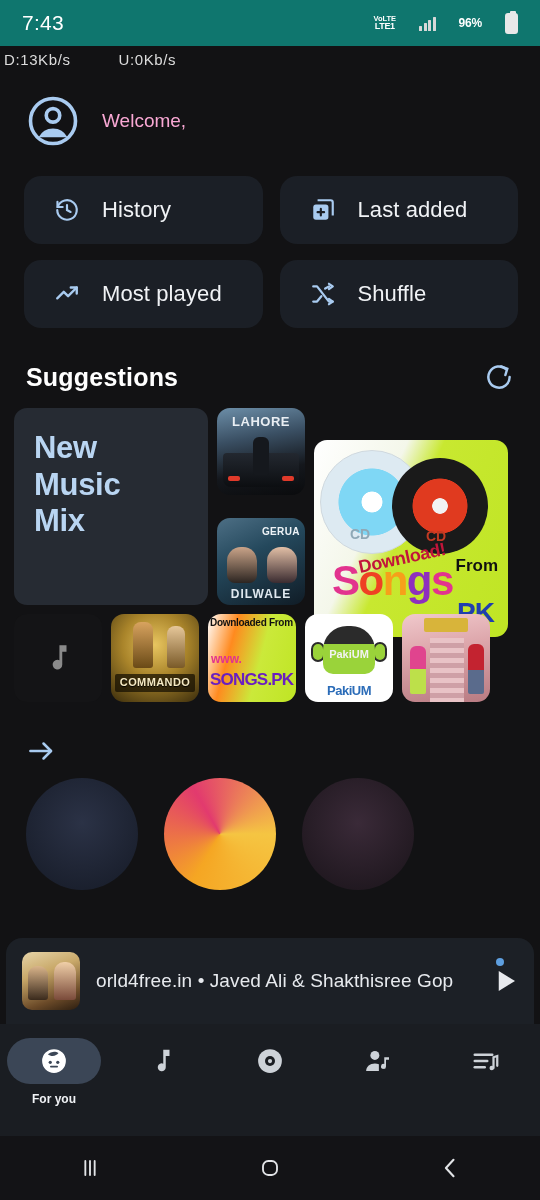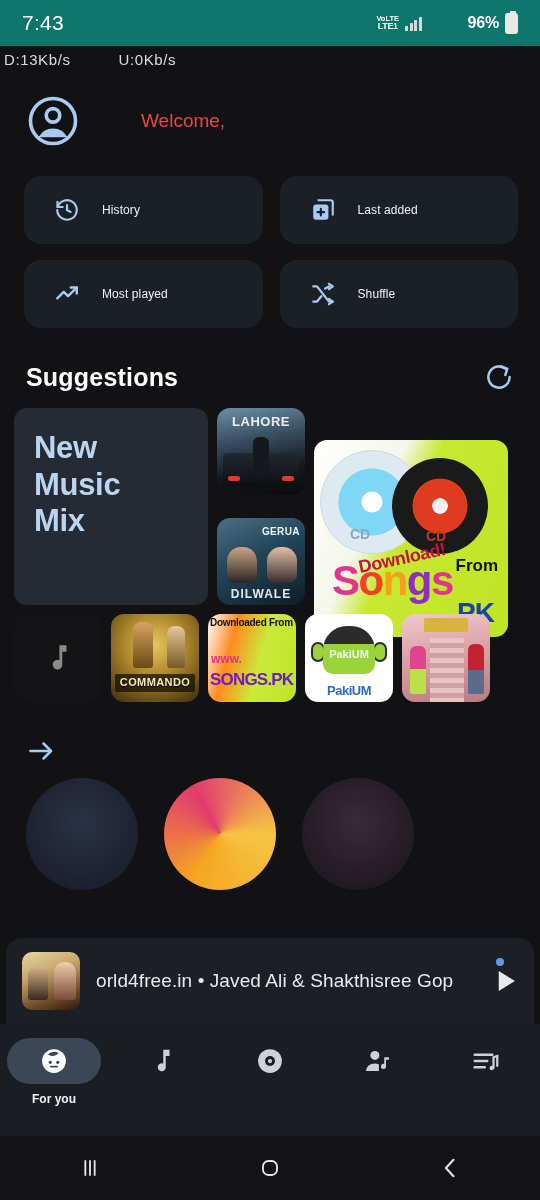--- a/index.html
+++ b/index.html
@@ -7,46 +7,46 @@
   body {
     font-family:"Liberation Sans", sans-serif;
     color:#ffffff;
     -webkit-font-smoothing:antialiased;
   }
   .phone { position:relative; width:540px; height:1200px; background:#121214; }
 
   
   .statusbar { height:46px; display:flex; align-items:center; justify-content:space-between; padding:0 22px; background:#0f766e; }
   .clock { font-size:21px; font-weight:400; letter-spacing:.3px; }
-  .status-right { display:flex; align-items:center; gap:6px;justify-content:center; }
+  .status-right { display:flex; align-items:center; gap:23px;justify-content:center; }
   .volte { display:flex; flex-direction:column; align-items:center; line-height:1; font-size:8px; font-weight:700; }
   .volte .v1 { font-size:7.5px; }
   .volte .v2 { font-size:9px; letter-spacing:-.3px; }
   .bars { display:flex; align-items:flex-end; gap:1.5px; height:15px; }
   .bars i { display:block; width:3px; background:#d8d8d8; border-radius:.5px; }
   .bars i:nth-child(1){height:5px}.bars i:nth-child(2){height:8px}
   .bars i:nth-child(3){height:11px}.bars i:nth-child(4){height:14px}
-  .batt-pct { font-size:16px; font-weight:700; letter-spacing:-.2px;margin-left:40px; }
+  .batt-pct { font-size:12px; font-weight:700; letter-spacing:-.2px; }
   .batt { width:13px; height:21px; border:2px solid #e8e8e8; border-radius:3px; position:relative; background:#e8e8e8; }
   .batt:before { content:""; position:absolute; top:-4px; left:3px; width:6px; height:3px; background:#e8e8e8; border-radius:1px; }
 
   
   .netspeed { height:26px; display:flex; align-items:center; padding:0 4px; gap:48px; font-size:15px; color:#dcdcdc; letter-spacing:.6px; }
 
   
   .welcome { display:flex; align-items:center; gap:22px; padding:22px 22px 12px 26px; }
   .avatar { width:54px; height:54px; flex:0 0 54px; }
-  .welcome-text .hi { font-size:19px; color:#ef4444; line-height:1.25;margin-left:39px; }
+  .welcome-text .hi { font-size:19px; color:#f9a8d4; line-height:1.25; }
   .welcome-text .uname { font-size:26px; font-weight:700; line-height:1.25; letter-spacing:.1px; }
 
   
   .chips { display:grid; grid-template-columns:1fr 1fr; gap:16px 17px; padding:16px 22px 0 24px; }
   .chip { background:#1b1f26; border-radius:17px; height:68px; display:flex; align-items:center; gap:22px; padding:0 30px; }
   .chip .ico { width:26px; height:26px; flex:0 0 26px; color:#a9cbf0; }
-  .chip .lbl { font-size:12px; color:#f0f2f5; letter-spacing:.1px; }
+  .chip .lbl { font-size:22px; color:#f0f2f5; letter-spacing:.1px; }
 
   
   .sec-head { display:flex; align-items:center; justify-content:space-between; padding:34px 26px 16px 26px; }
   .sec-title { font-size:25px; font-weight:700; letter-spacing:.2px; }
   .sec-act { width:30px; height:30px; color:#a9cbf0; }
 
   
   .sugg { padding:0 14px; }
   .sugg-top { display:flex; gap:9px; height:197px; }
   .nmm { width:194px; flex:0 0 194px; background:#262b33; border-radius:13px; padding:22px 20px; }

